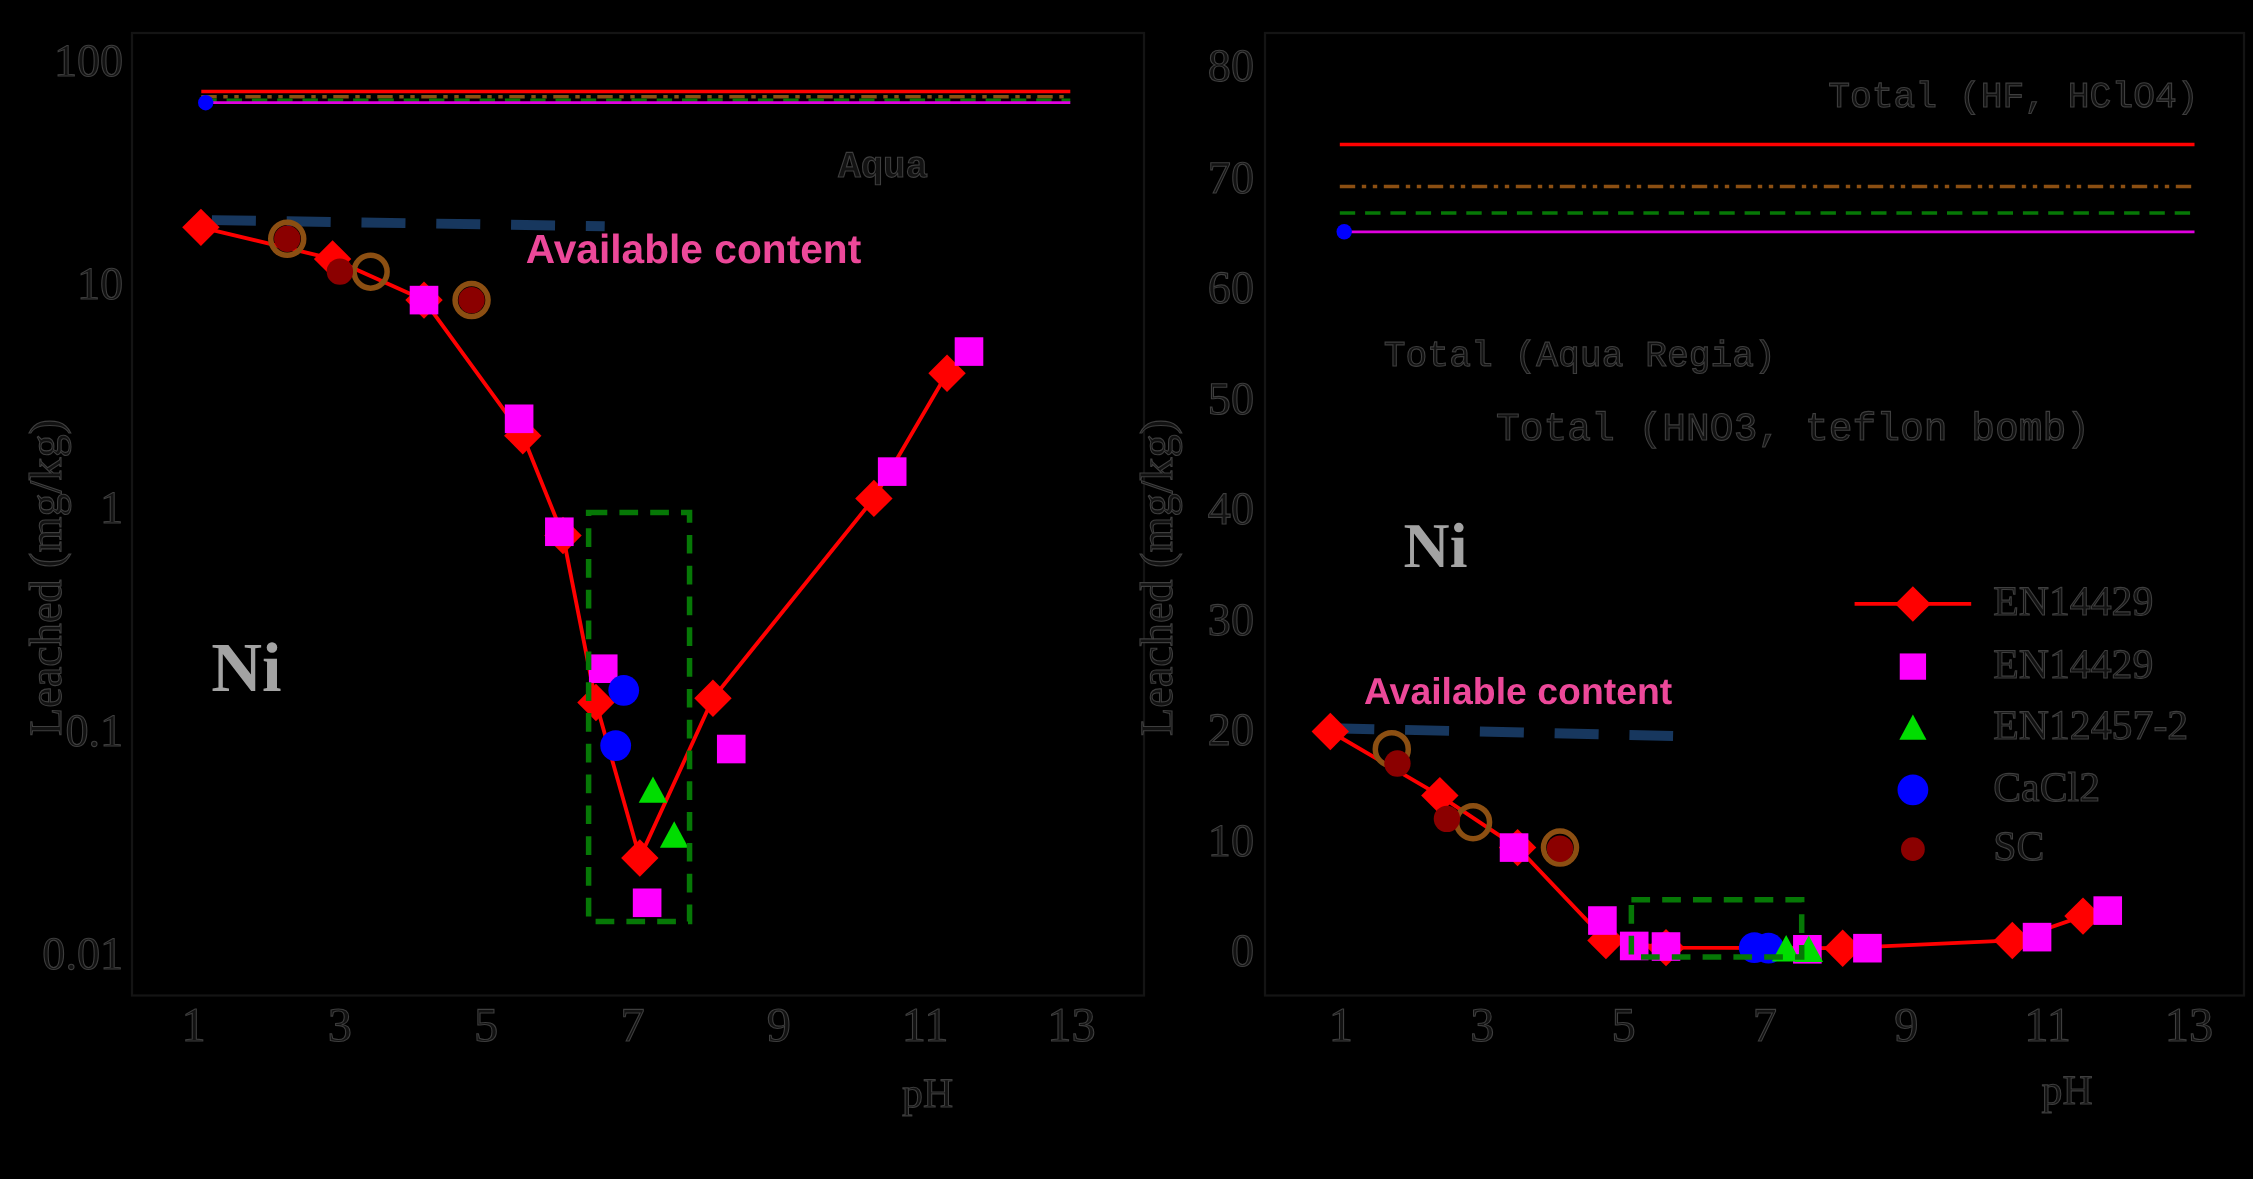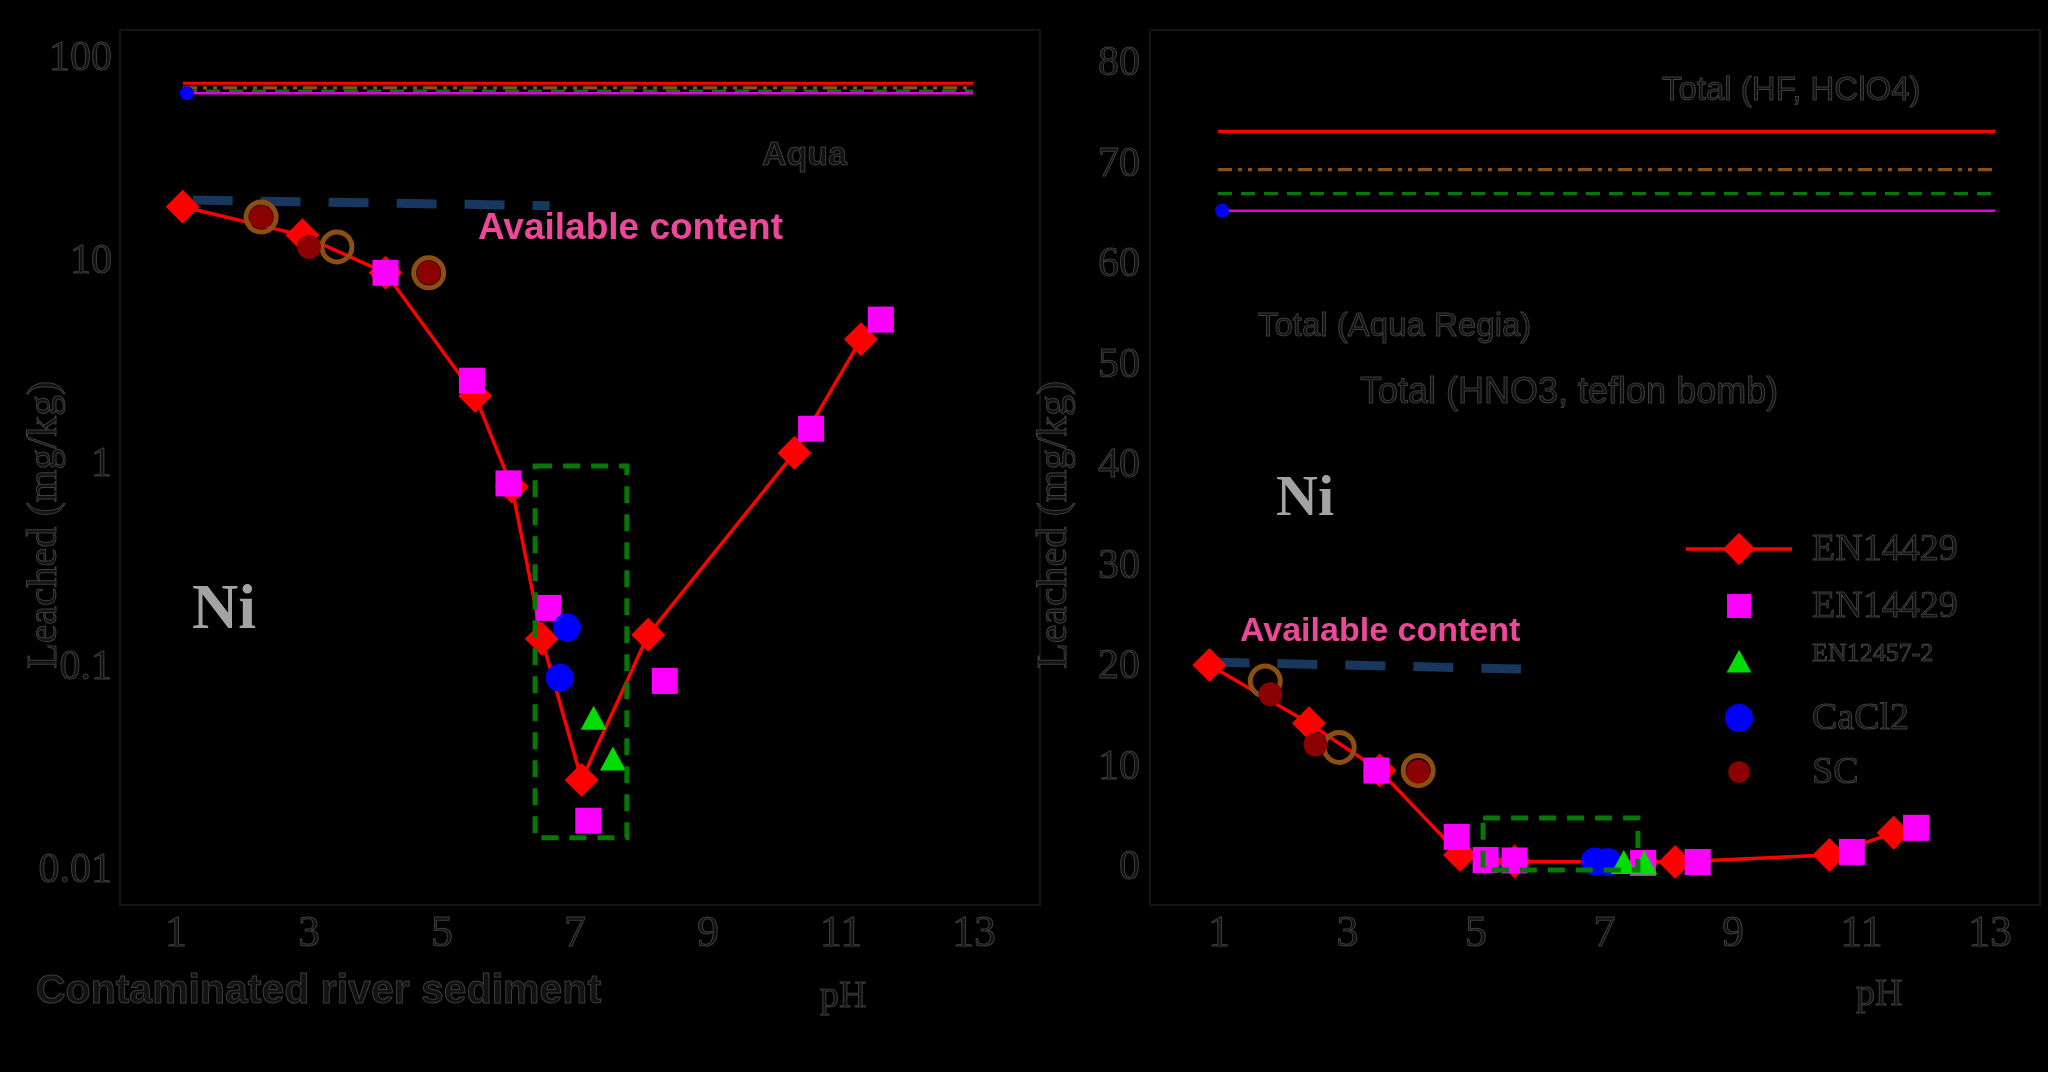--- a/index.html
+++ b/index.html
@@ -2,21 +2,21 @@
 <html><head>
 <meta charset="utf-8">
 <style>
   html,body{margin:0;padding:0;background:#000;}
   #root{position:relative;width:2048px;height:1072px;background:#000;overflow:hidden;
         font-family:"Liberation Sans",sans-serif;}
   .abs{position:absolute;}
   
   .ghost{color:#121212;-webkit-text-stroke:1px #3e3e3e;}
   .serif{font-family:"Liberation Serif",serif;}
-  .sans{font-family:Liberation Sans, sans-serif;}
+  .sans{font-family:Liberation Mono, monospace;}
   .navy{color:#ec4899;font-weight:bold;font-family:Liberation Sans, sans-serif;}
   .ni{color:#a3a3a3;font-weight:bold;font-family:"Liberation Serif",serif;}
   .rot{transform:translate(-50%,-50%) rotate(-90deg);}
   .tick{white-space:nowrap;}
   svg{position:absolute;left:0;top:0;}
 </style>
 </head>
 <body>
 
 <div id="root">
@@ -100,21 +100,20 @@
       <path d="M1739 649.65L1751.35 672.45L1726.65 672.45Z" fill="#00dd00"></path>
       <circle cx="1739" cy="718" r="14" fill="#0000ff"></circle>
       <circle cx="1739" cy="772" r="10.8" fill="#8b0000"></circle>
     </svg>
 
   <div class="abs ghost serif rot" style="left:42px;top:525px;font-size:42px;">Leached (mg/kg)</div>
   <div class="abs ghost serif" style="left:820px;top:972px;font-size:38px;">pH</div>
   <div class="abs ghost sans" style="left:762px;top:134px;font-size:34px;font-weight:bold;">Aqua</div>
   <div class="abs navy" style="left:478px;top:206px;font-size:37px;">Available content</div>
   <div class="abs ni" style="left:192px;top:570px;font-size:64px;">Ni</div>
-  <div class="abs ghost sans" style="left:36px;top:966px;font-size:41px;font-weight:bold;">Contaminated river sediment</div>
 
   <div class="abs ghost serif rot" style="left:1052px;top:525px;font-size:42px;">Leached (mg/kg)</div>
   <div class="abs ghost serif" style="left:1856px;top:970px;font-size:38px;">pH</div>
   <div class="abs navy" style="left:1240px;top:610px;font-size:34px;">Available content</div>
   <div class="abs ni" style="left:1276px;top:462px;font-size:58px;">Ni</div>
 
   <div class="abs ghost sans" style="left:1662px;top:70px;font-size:33px;">Total (HF, HClO4)</div>
   <div class="abs ghost sans" style="left:1258px;top:306px;font-size:33px;">Total (Aqua Regia)</div>
   <div class="abs ghost sans" style="left:1360px;top:370px;font-size:36px;">Total (HNO3, teflon bomb)</div>
 
@@ -142,17 +141,17 @@
       <div class="abs ghost serif tick" style="left:990px;top:738.5px;width:150px;text-align:right;font-size:42px;line-height:52px;">10</div>
       <div class="abs ghost serif tick" style="left:990px;top:638px;width:150px;text-align:right;font-size:42px;line-height:52px;">20</div>
       <div class="abs ghost serif tick" style="left:990px;top:537.5px;width:150px;text-align:right;font-size:42px;line-height:52px;">30</div>
       <div class="abs ghost serif tick" style="left:990px;top:437px;width:150px;text-align:right;font-size:42px;line-height:52px;">40</div>
       <div class="abs ghost serif tick" style="left:990px;top:336.49999999999994px;width:150px;text-align:right;font-size:42px;line-height:52px;">50</div>
       <div class="abs ghost serif tick" style="left:990px;top:236px;width:150px;text-align:right;font-size:42px;line-height:52px;">60</div>
       <div class="abs ghost serif tick" style="left:990px;top:135.5px;width:150px;text-align:right;font-size:42px;line-height:52px;">70</div>
       <div class="abs ghost serif tick" style="left:990px;top:35px;width:150px;text-align:right;font-size:42px;line-height:52px;">80</div>
       <div class="abs ghost serif" style="left:1812px;top:525px;font-size:38px;">EN14429</div>
       <div class="abs ghost serif" style="left:1812px;top:582px;font-size:38px;">EN14429</div>
-      <div class="abs ghost serif" style="left:1812px;top:638px;font-size:26px;">EN12457-2</div>
+      <div class="abs ghost serif" style="left:1812px;top:638px;font-size:38px;">EN12457-2</div>
       <div class="abs ghost serif" style="left:1812px;top:694px;font-size:38px;">CaCl2</div>
       <div class="abs ghost serif" style="left:1812px;top:748px;font-size:38px;">SC</div>
     </div>
 </div>
 
 </body></html>

